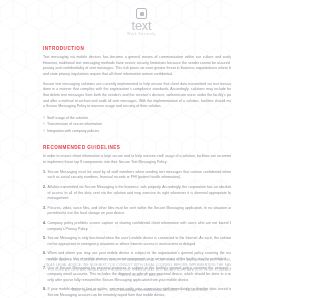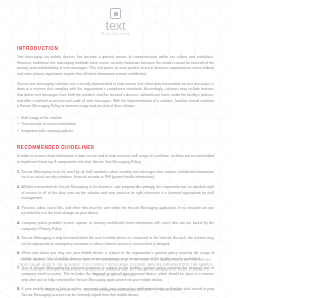--- a/index.html
+++ b/index.html
@@ -15,20 +15,21 @@
     position: relative;
   }
 
   
   #page {
     position: absolute;
     inset: 0;
     width: 231px;
     height: 298px;
     overflow: hidden;
+    padding-left: 26px;
   }
   #pattern {
     position: absolute;
     inset: 0;
     z-index: 0;
     pointer-events: none;
     opacity: 1;
   }
 
   #content {

